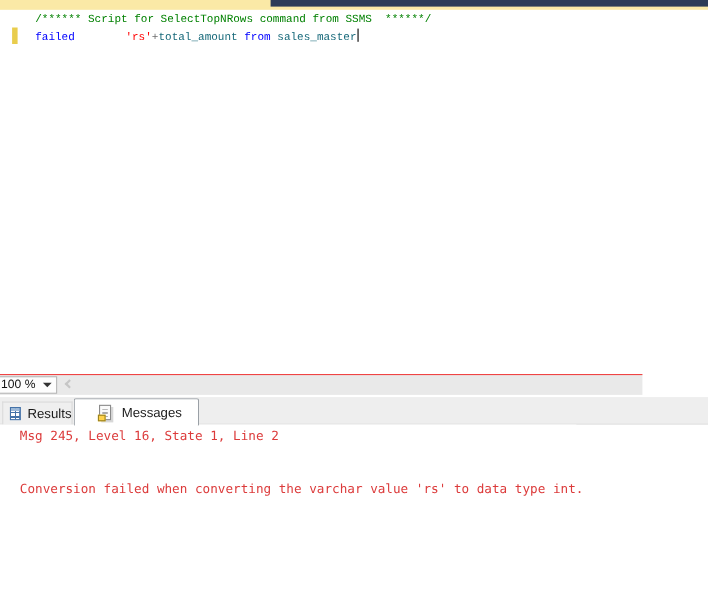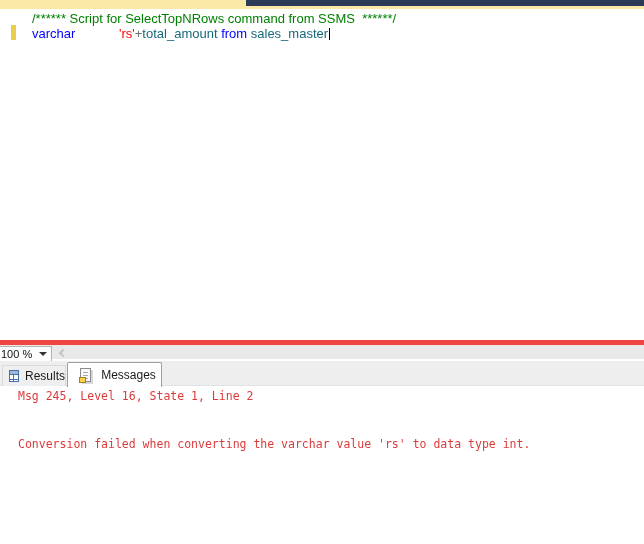--- a/index.html
+++ b/index.html
@@ -7,56 +7,56 @@
   body { position: relative; font-family: "Liberation Sans", sans-serif; }
 
   
   #top-band { position: absolute; left: 0; top: 0; width: 644px; height: 9px; background: #fae9a6; }
   #top-band-navy { position: absolute; left: 246px; top: 0; right: 0; height: 6px; background: #2c3c58; }
 
   
   #editor { position: absolute; left: 0; top: 9px; width: 644px; height: 331px; background: #ffffff; }
   .code-line {
     position: absolute; left: 32px; white-space: pre;
-    font-family: Liberation Sans, sans-serif;
-    font-size: 13px; line-height: 15px; color: #1c1c1c;
+    font-family: Liberation Mono, monospace;
+    font-size: 10px; line-height: 15px; color: #1c1c1c;
   }
   #comment-line { top: 2px; color: #008000; }
   #query-line   { top: 17px; }
   .tok-kw  { color: #0000ff; }
   .tok-str { color: #ff0000; margin-left: 40px; }
   .tok-op  { color: #6e6e6e; }
   .tok-id  { color: #17697a; }
   #change-bar { position: absolute; left: 11px; top: 16px; width: 5px; height: 15px; background: #e9cd4d; }
   #text-caret { display: inline-block; width: 0; height: 12px; border-left: 1px solid #000;
                 vertical-align: -2px; margin-left: 1px; }
 
   
-  #hscroll-strip { position: absolute; left: 0; top: 340px; width: 644px; height: 19px;
-                   background: #e9e9e9; border-top: 5px solid #ef4444; }
+  #hscroll-strip { position: absolute; left: 0; top: 340px; width: 584px; height: 19px;
+                   background: #e9e9e9; border-top: 1px solid #ef4444; }
   #zoom-dropdown { position: absolute; left: -4px; top: 1px; width: 56px; height: 16px;
                    background: #fdfdfd; border: 1px solid #b4b4b4;
                    display: flex; align-items: center; font-size: 11px; color: #111; }
   #zoom-value { padding-left: 4px; flex: 1; font-family: "Liberation Sans", sans-serif; }
   #zoom-caret-icon { width: 0; height: 0; margin-right: 4px;
                      border-left: 4px solid transparent; border-right: 4px solid transparent;
                      border-top: 4px solid #333; }
   #scroll-left-btn { position: absolute; left: 57px; top: 3px; width: 12px; height: 12px; }
   #scroll-left-icon { position: absolute; left: 3px; top: 2px; width: 6px; height: 6px;
                       border-left: 2px solid #c6c6c6; border-bottom: 2px solid #c6c6c6;
                       transform: rotate(45deg); }
 
   
   #tab-strip { position: absolute; left: 0; top: 361px; width: 644px; height: 25px;
                background: #eeeeee; border-bottom: 1px solid #e2e2e2; }
   .pane-tab { position: absolute; display: flex; align-items: center; gap: 6px;
               font-size: 12px; color: #1a1a1a; padding-left: 6px; cursor: default; justify-content: center; }
   #tab-results { left: 2px; top: 4px; width: 64px; height: 21px; background: #efefef;
                  border: 1px solid #dadada; border-bottom: none; }
-  #tab-messages { left: 67px; top: 1px; width: 95px; height: 25px; background: #ffffff;
+  #tab-messages { left: 67px; top: 1px; width: 114px; height: 25px; background: #ffffff;
                   border: 1px solid #9aa0a6; border-bottom: none;
                   border-radius: 2px 2px 0 0; z-index: 2; }
 
   
   #results-grid-icon { width: 15px; height: 12px; border: 1px solid #4472a8; background:
       linear-gradient(#9db9d8 0 3px, transparent 3px),
       repeating-linear-gradient(to right, transparent 0 3.3px, #4472a8 3.3px 4.3px),
       repeating-linear-gradient(to bottom, transparent 0 3.3px, #4472a8 3.3px 4.3px),
       #ffffff; }
 
@@ -81,21 +81,21 @@
 </head>
 <body>
 
 <div id="top-band">
   <div id="top-band-navy"></div>
 </div>
 
 <div id="editor">
   <div id="change-bar"></div>
   <div class="code-line" id="comment-line">/****** Script for SelectTopNRows command from SSMS  ******/</div>
-  <div class="code-line" id="query-line"><span class="tok-kw">varchar </span><span class="tok-str">'rs'</span><span class="tok-op">+</span><span class="tok-id">total_amount</span><span class="tok-kw"> from </span><span class="tok-id">sales_master</span><span id="text-caret"></span></div>
+  <div class="code-line" id="query-line"><span class="tok-kw">failed </span><span class="tok-str">'rs'</span><span class="tok-op">+</span><span class="tok-id">total_amount</span><span class="tok-kw"> from </span><span class="tok-id">sales_master</span><span id="text-caret"></span></div>
 </div>
 
 <div id="hscroll-strip">
   <div id="zoom-dropdown">
     <span id="zoom-value">100 %</span>
     <span id="zoom-caret-icon"></span>
   </div>
   <div id="scroll-left-btn">
     <span id="scroll-left-icon"></span>
   </div>

